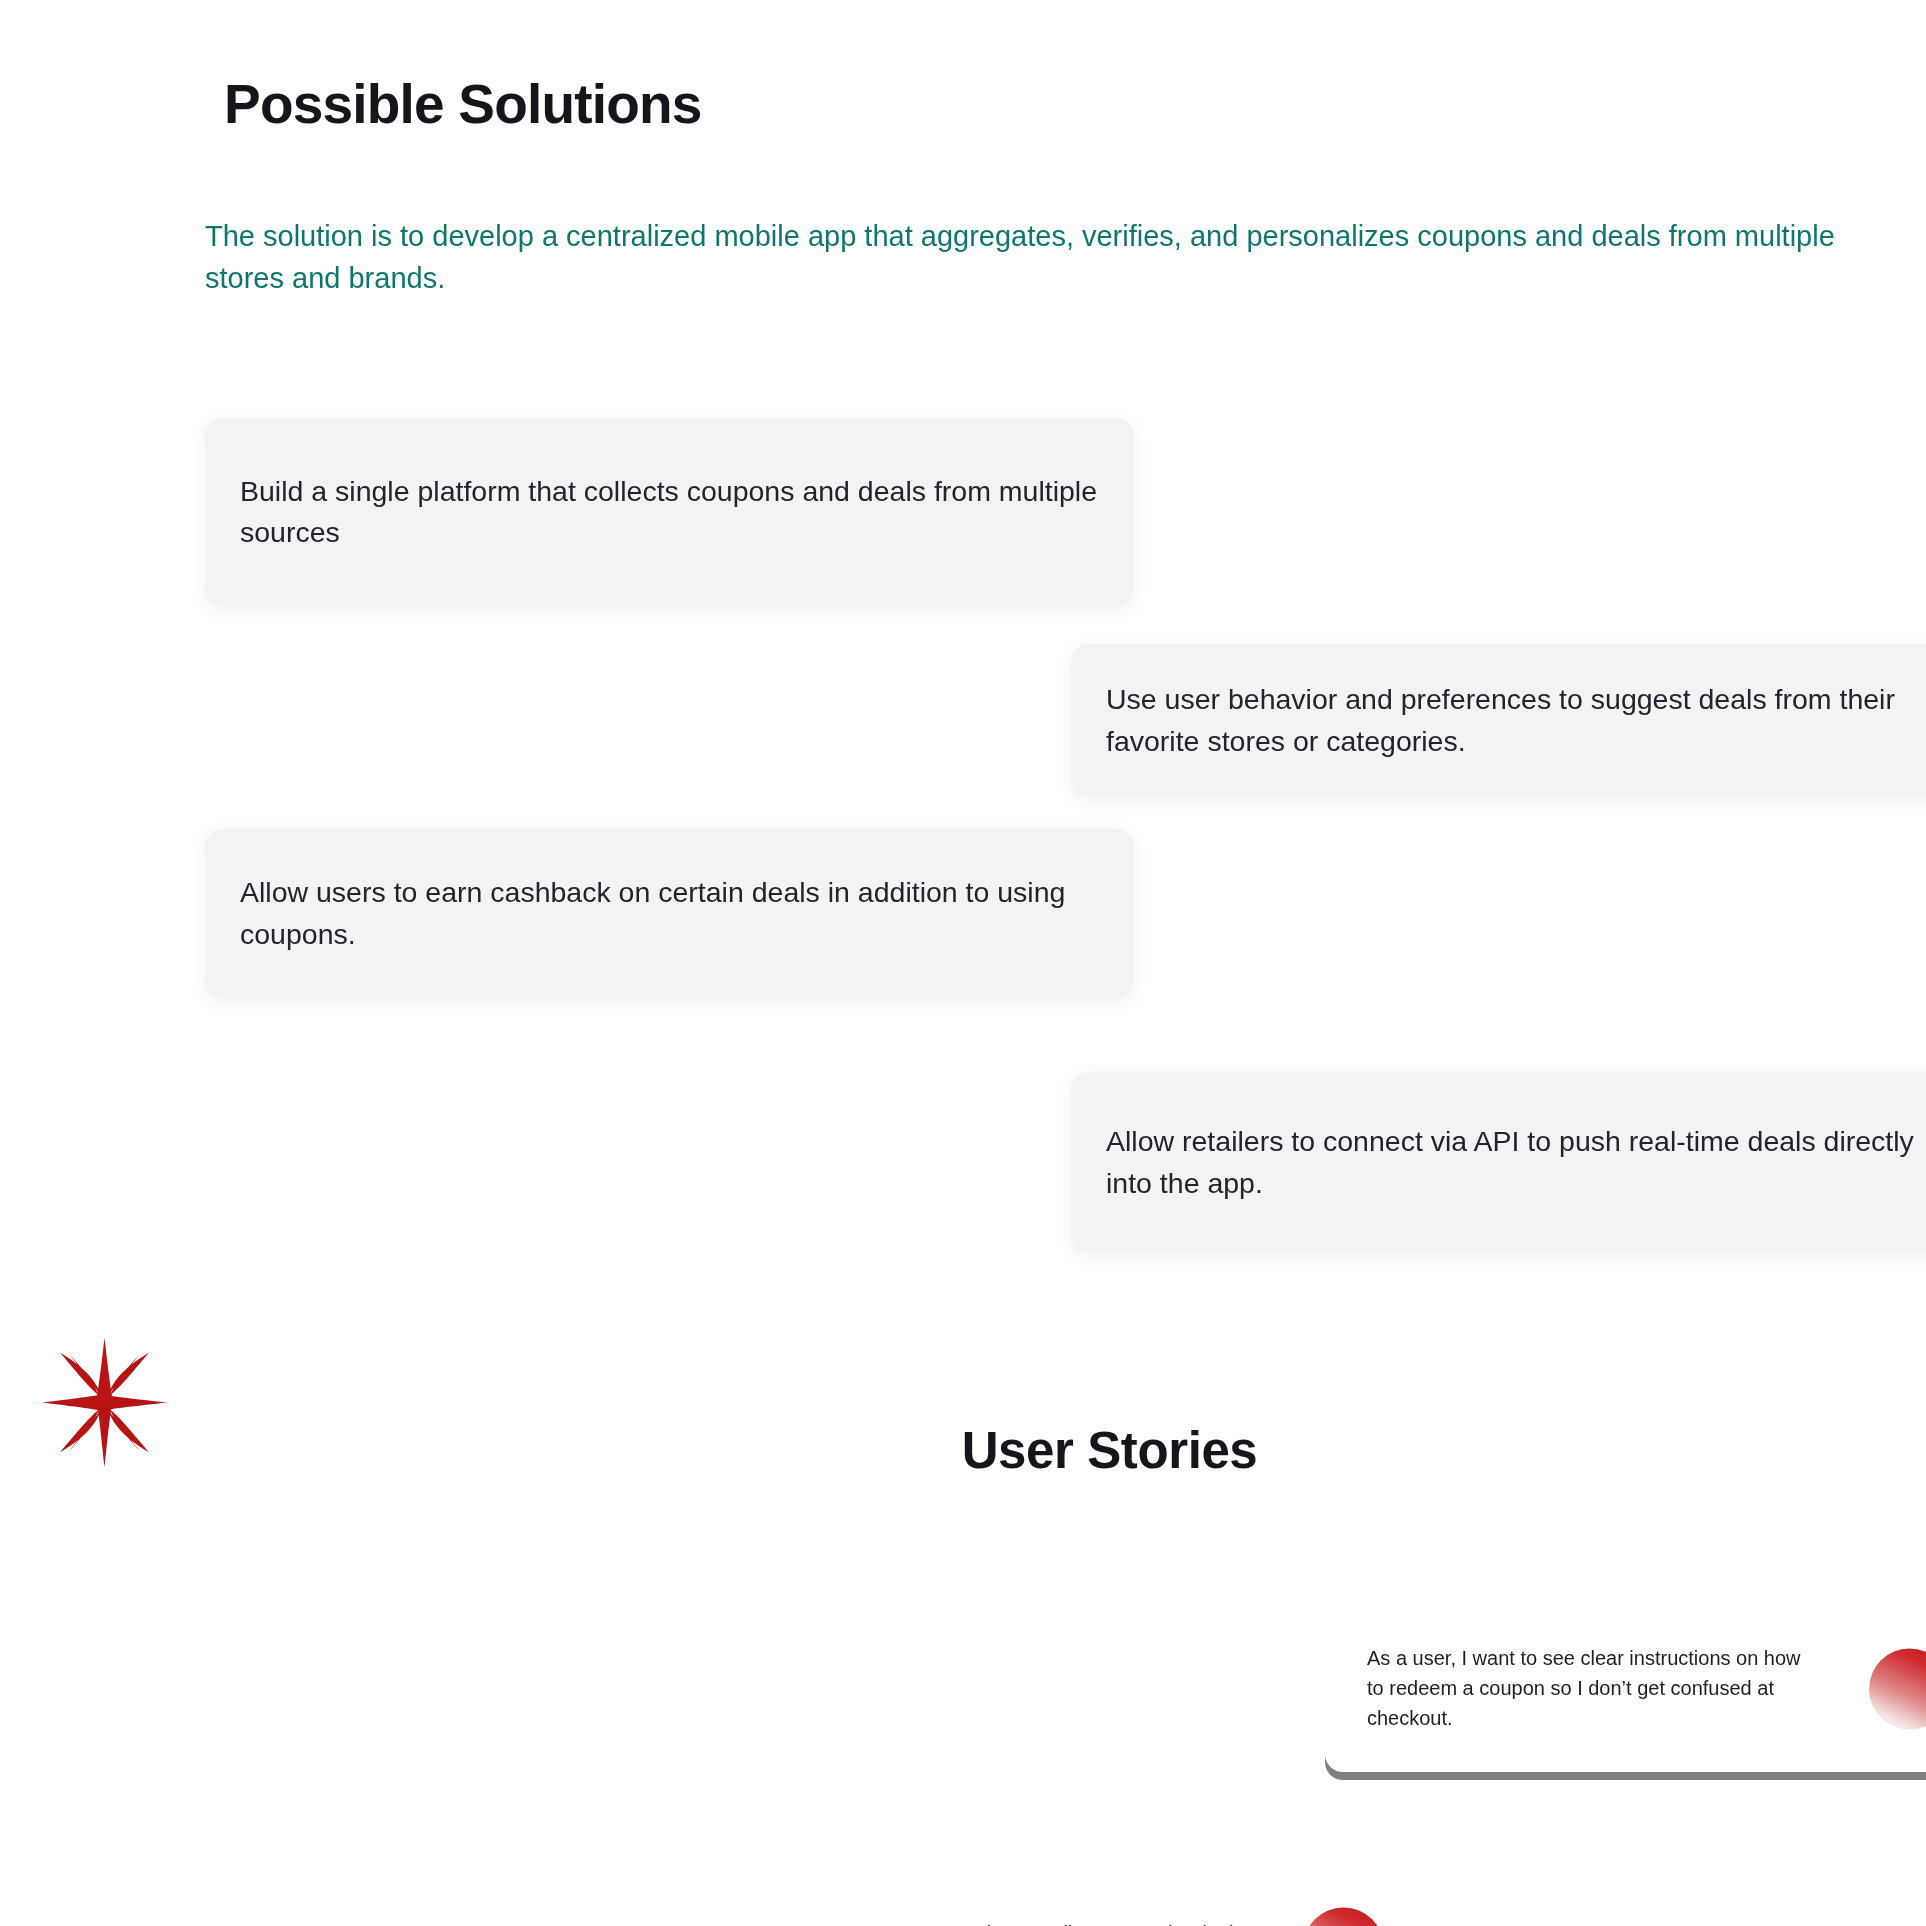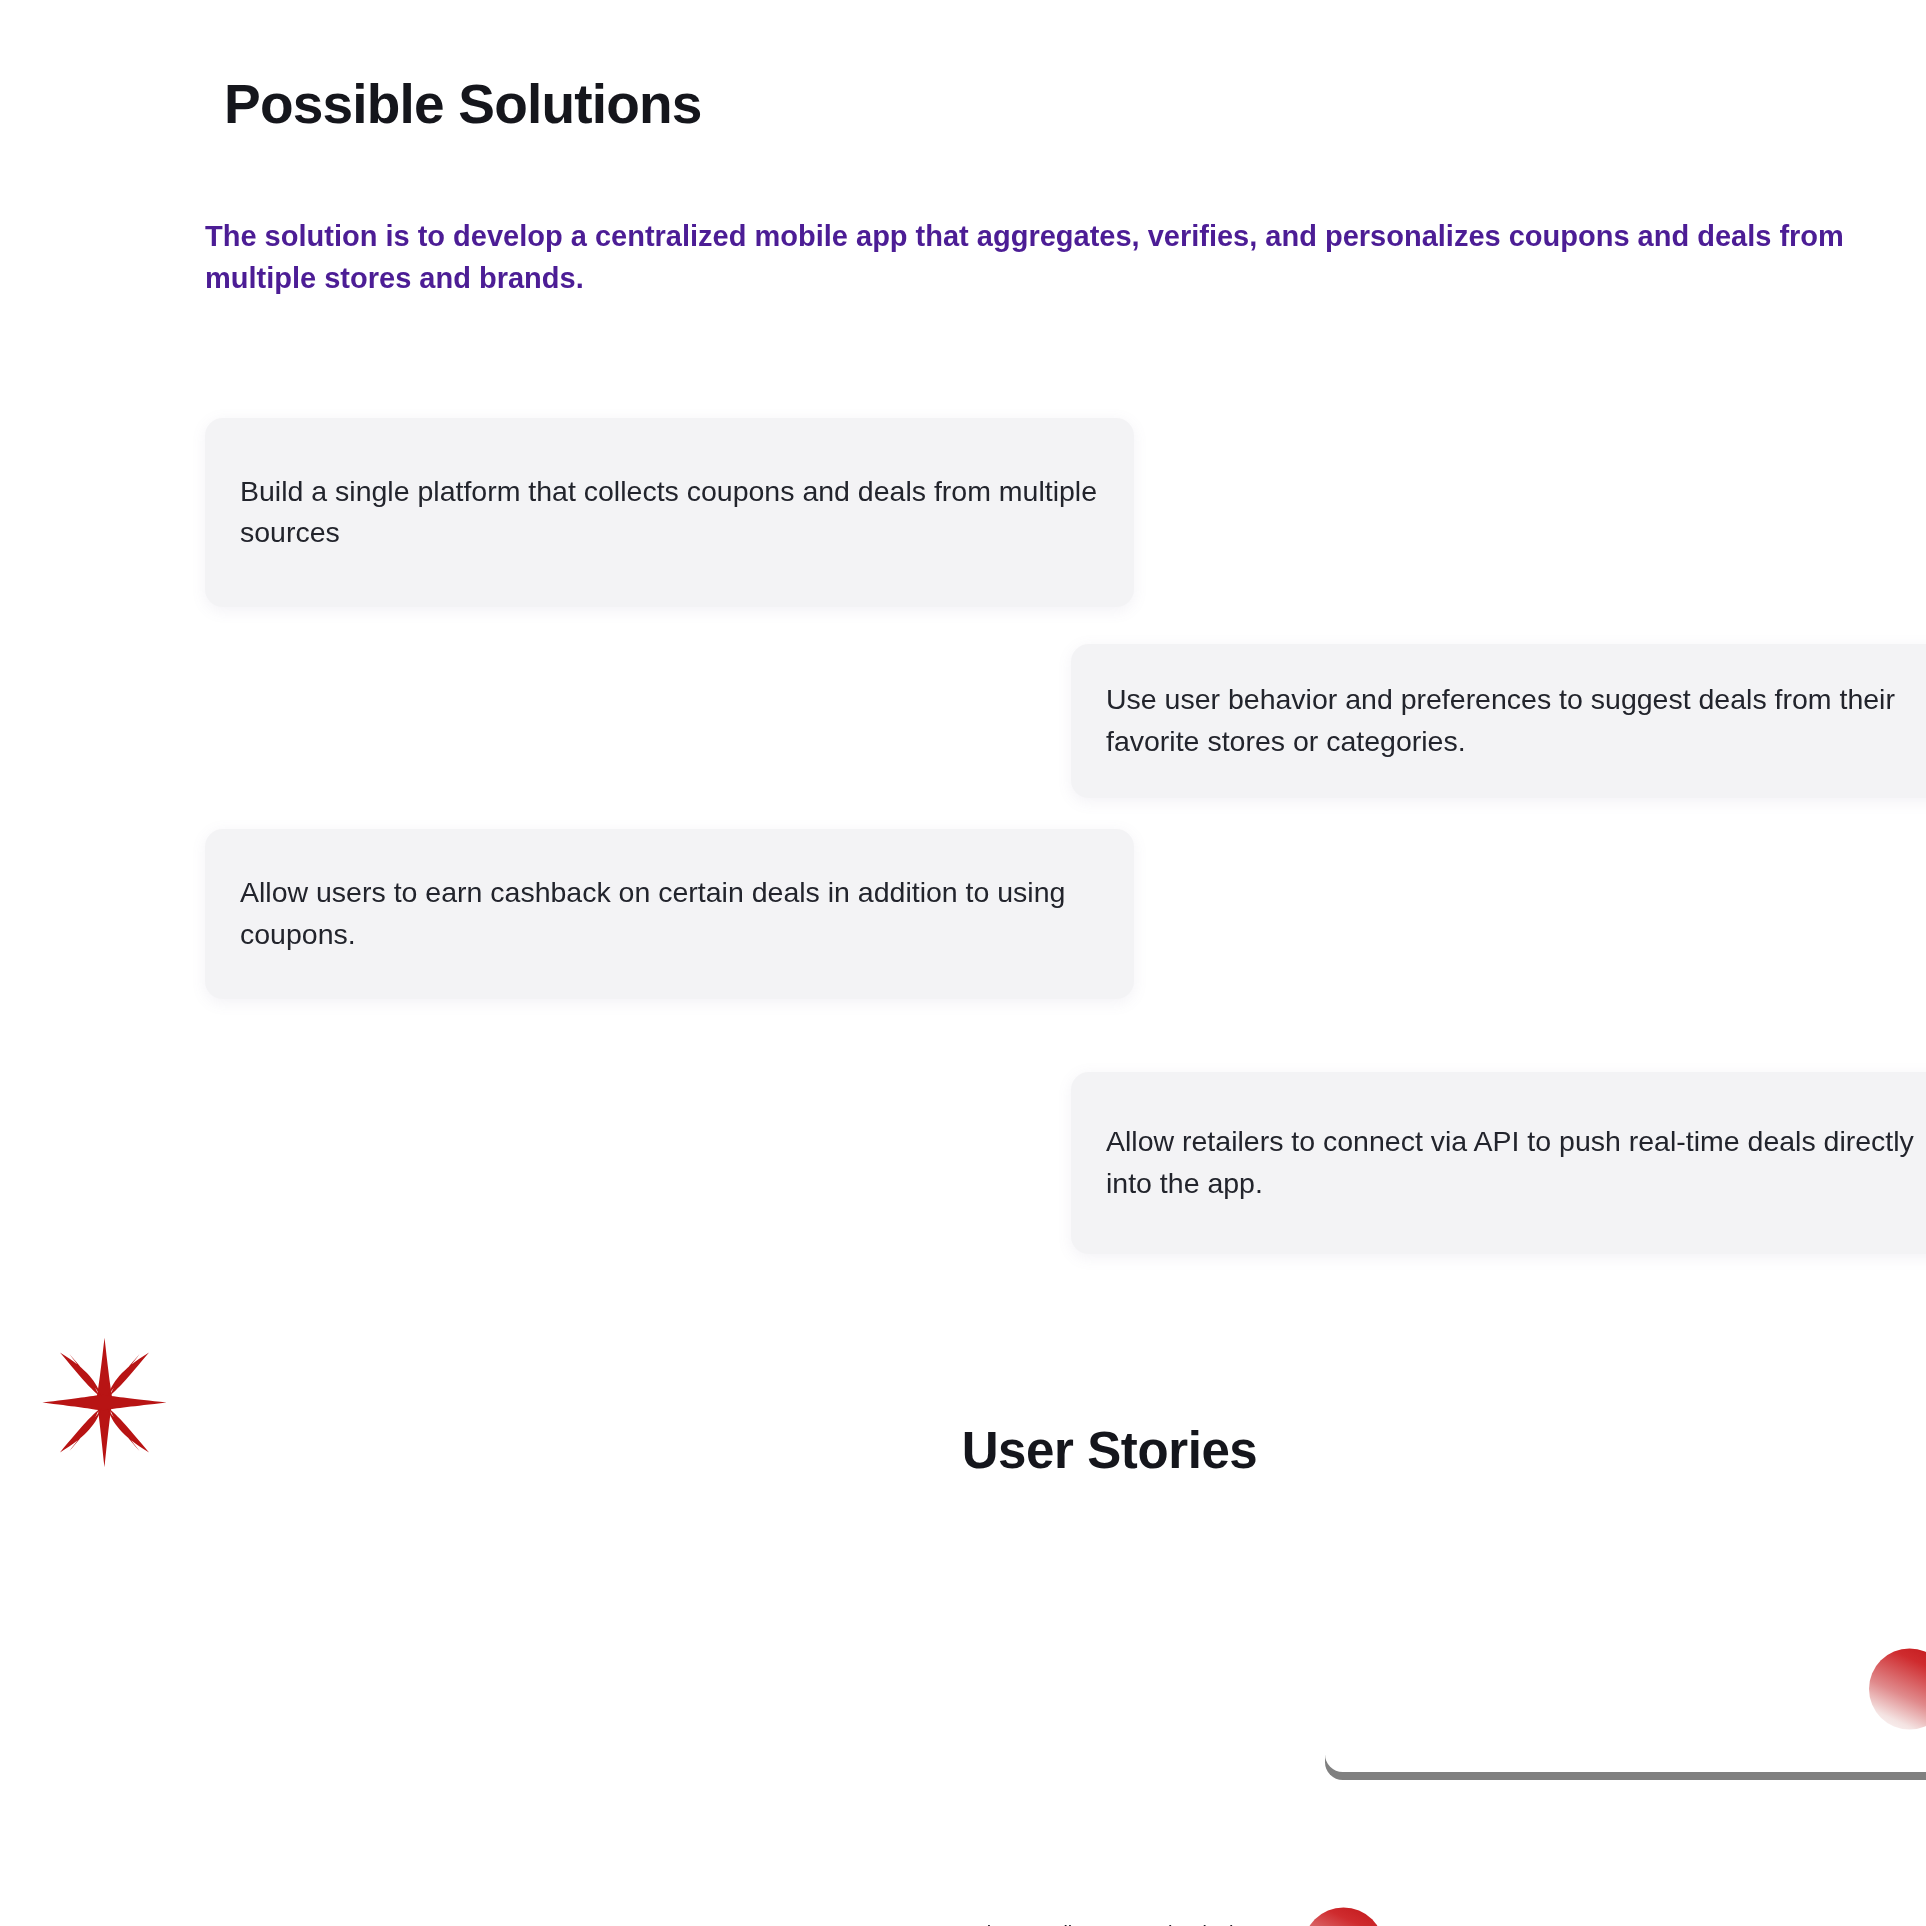--- a/index.html
+++ b/index.html
@@ -19,22 +19,22 @@
   
   #title-possible-solutions {
     position:absolute; left:205px; top:76px;
     font-size:55px; font-weight:700; letter-spacing:-0.8px;
     color:#15161c; line-height:1.05;
     font-stretch:condensed;
     margin-left:19px;
   }
   #intro-paragraph {
     position:absolute; left:205px; top:216px; width:1687px;
-    font-size:29px; font-weight:700; line-height:1.44;
-    color:#4c1d95;
+    font-size:29px; font-weight:400; line-height:1.44;
+    color:#0f766e;
   }
   #title-user-stories {
     position:absolute; left:0; top:1421px; width:2219px;
     text-align:center;
     font-size:51px; font-weight:700; letter-spacing:-0.4px;
     color:#15161c;
   }
 
   
   .solution-card {
@@ -125,20 +125,21 @@
   <div class="solution-card" id="solution-card-3">
     <div class="sc-text">Allow retailers to connect via API to push real-time deals directly into the app.</div>
   </div>
 
   <h2 id="title-user-stories">User Stories</h2>
 
 
   <div class="story-card" id="story-card-1">
     <div class="sc-frame"></div>
     <div class="sc-inner">
+      <div class="sc-body">As a user, I want to see clear instructions on how to redeem a coupon so I don’t get confused at checkout.</div>
       <div class="sc-dot"></div>
     </div>
   </div>
 
   <div class="story-card" id="story-card-2">
     <div class="sc-frame"></div>
     <div class="sc-inner">
       <div class="sc-body">As a user, I want to view trending or popular deals so I can catch the best offers first.</div>
       <div class="sc-dot"></div>
     </div>

